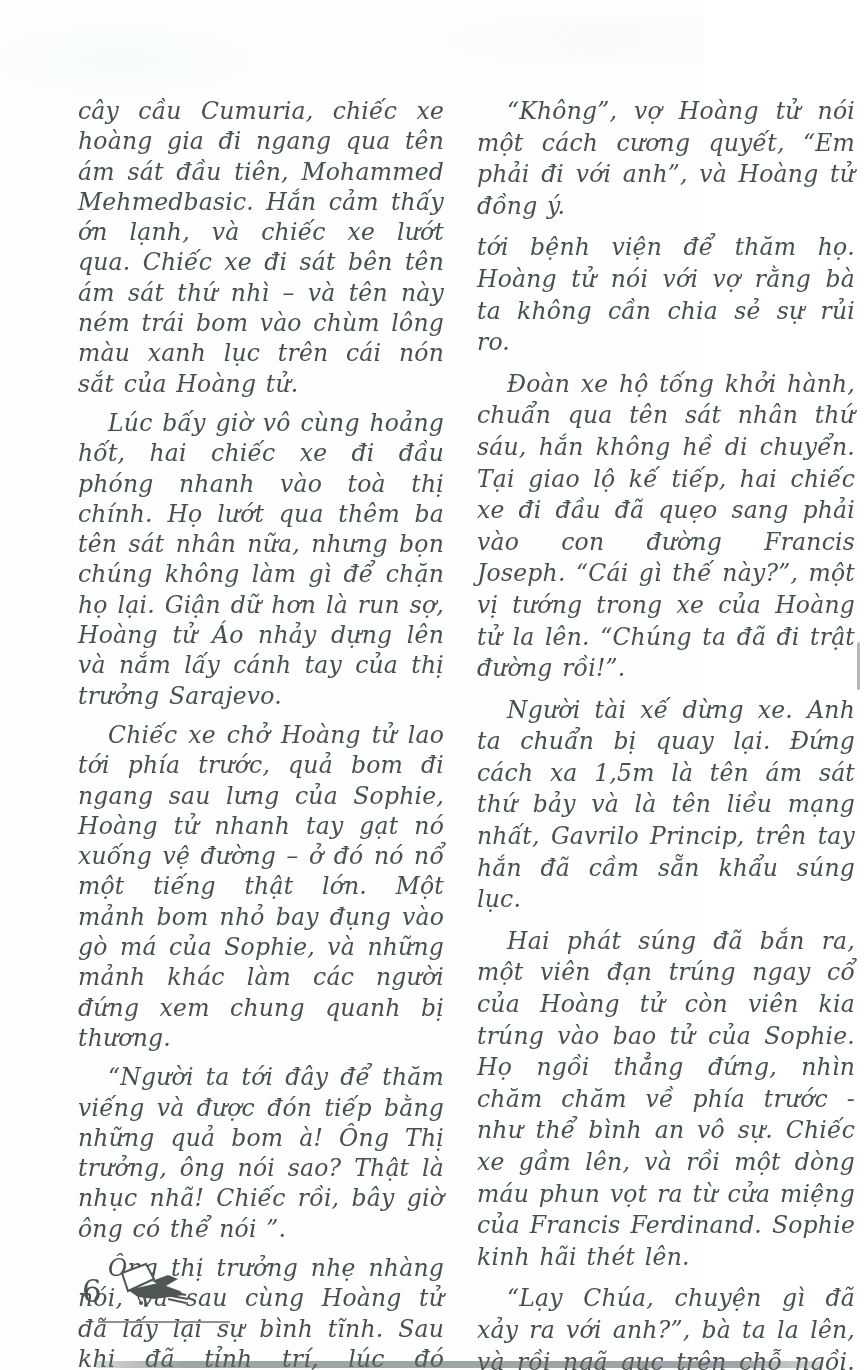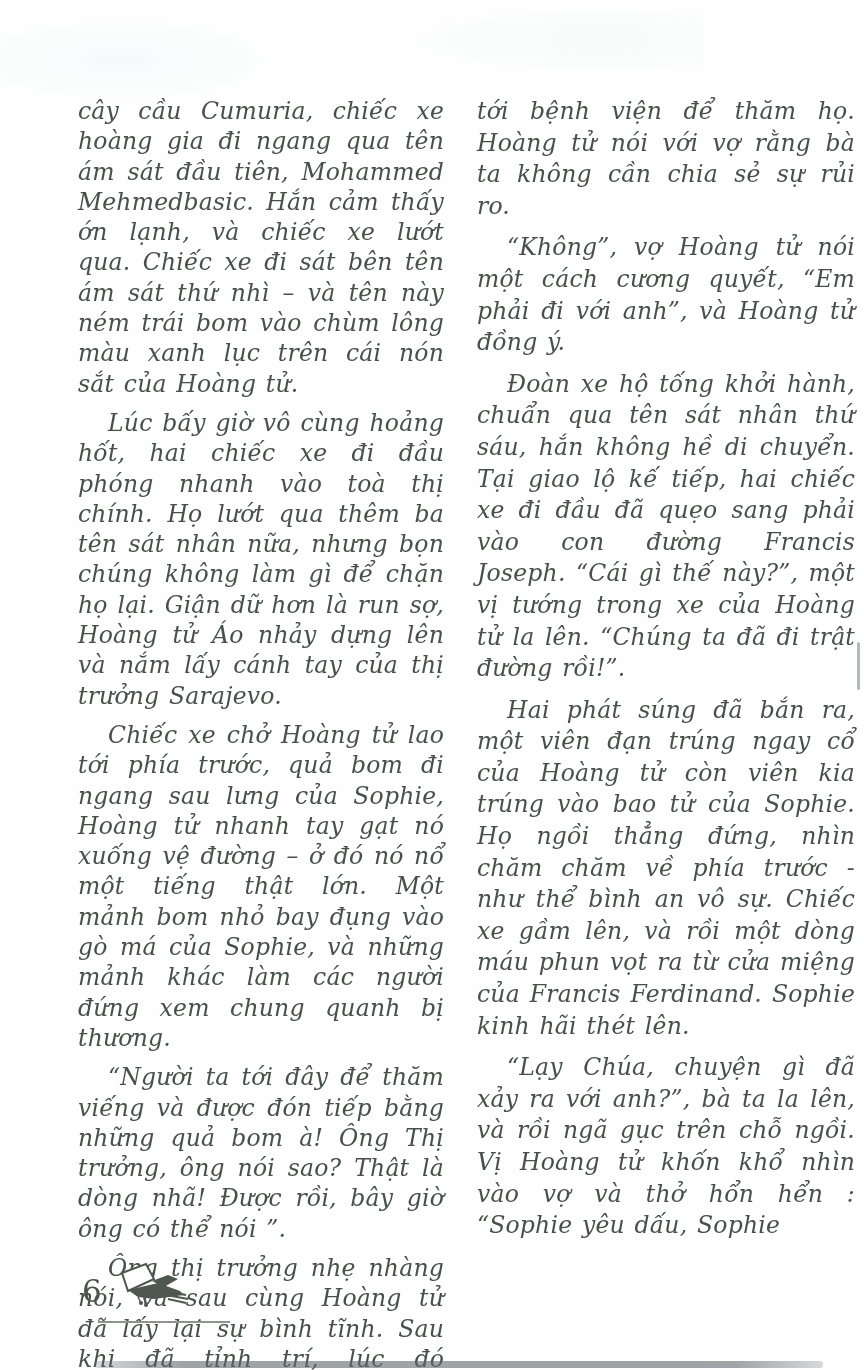--- a/index.html
+++ b/index.html
@@ -52,28 +52,29 @@
 </style>
 </head>
 <body>
 
 <div class="page">
 
   <div class="column left">
       <p class="para">cây cầu Cumuria, chiếc xe hoàng gia đi ngang qua tên ám sát đầu tiên, Mohammed Mehmedbasic. Hắn cảm thấy ớn lạnh, và chiếc xe lướt qua. Chiếc xe đi sát bên tên ám sát thứ nhì – và tên này ném trái bom vào chùm lông màu xanh lục trên cái nón sắt của Hoàng tử.</p>
       <p class="para indent">Lúc bấy giờ vô cùng hoảng hốt, hai chiếc xe đi đầu phóng nhanh vào toà thị chính. Họ lướt qua thêm ba tên sát nhân nữa, nhưng bọn chúng không làm gì để chặn họ lại. Giận dữ hơn là run sợ, Hoàng tử Áo nhảy dựng lên và nắm lấy cánh tay của thị trưởng Sarajevo.</p>
       <p class="para indent">Chiếc xe chở Hoàng tử lao tới phía trước, quả bom đi ngang sau lưng của Sophie, Hoàng tử nhanh tay gạt nó xuống vệ đường – ở đó nó nổ một tiếng thật lớn. Một mảnh bom nhỏ bay đụng vào gò má của Sophie, và những mảnh khác làm các người đứng xem chung quanh bị thương.</p>
-      <p class="para indent">“Người ta tới đây để thăm viếng và được đón tiếp bằng những quả bom à! Ông Thị trưởng, ông nói sao? Thật là dòng nhã! Được rồi, bây giờ ông có thể nói ”.</p>
+      <p class="para indent">“Người ta tới đây để thăm viếng và được đón tiếp bằng những quả bom à! Ông Thị trưởng, ông nói sao? Thật là nhục nhã! Chiếc rồi, bây giờ ông có thể nói ”.</p>
       <p class="para indent">Ông thị trưởng nhẹ nhàng nói, và sau cùng Hoàng tử đã lấy lại sự bình tĩnh. Sau khi đã tỉnh trí, lúc đó Francis Ferdinand nhớ lại những khán giả vô tội bị thương trong vụ nổ bom. Ông ta muốn đi</p>
     </div>
 
   <div class="column right">
+      <p class="para indent">“Không”, vợ Hoàng tử nói một cách cương quyết, “Em phải đi với anh”, và Hoàng tử đồng ý.</p>
       <p class="para">tới bệnh viện để thăm họ. Hoàng tử nói với vợ rằng bà ta không cần chia sẻ sự rủi ro.</p>
-      <p class="para indent">“Không”, vợ Hoàng tử nói một cách cương quyết, “Em phải đi với anh”, và Hoàng tử đồng ý.</p>
       <p class="para indent">Đoàn xe hộ tống khởi hành, chuẩn qua tên sát nhân thứ sáu, hắn không hề di chuyển. Tại giao lộ kế tiếp, hai chiếc xe đi đầu đã quẹo sang phải vào con đường Francis Joseph. “Cái gì thế này?”, một vị tướng trong xe của Hoàng tử la lên. “Chúng ta đã đi trật đường rồi!”.</p>
+      <p class="para indent">Người tài xế dừng xe. Anh ta chuẩn bị quay lại. Đứng cách xa 1,5m là tên ám sát thứ bảy và là tên liều mạng nhất, Gavrilo Princip, trên tay hắn đã cầm sẵn khẩu súng lục.</p>
       <p class="para indent">Hai phát súng đã bắn ra, một viên đạn trúng ngay cổ của Hoàng tử còn viên kia trúng vào bao tử của Sophie. Họ ngồi thẳng đứng, nhìn chăm chăm về phía trước - như thể bình an vô sự. Chiếc xe gầm lên, và rồi một dòng máu phun vọt ra từ cửa miệng của Francis Ferdinand. Sophie kinh hãi thét lên.</p>
       <p class="para indent">“Lạy Chúa, chuyện gì đã xảy ra với anh?”, bà ta la lên, và rồi ngã gục trên chỗ ngồi. Vị Hoàng tử khốn khổ nhìn vào vợ và thở hổn hển : “Sophie yêu dấu, Sophie</p>
     </div>
 
   <div class="footer">
     <span class="page-num">6</span>
     <div class="footer-underline"></div>
     <svg class="plane" width="84" height="52" viewBox="0 0 84 52">
 
       <path d="M14,12 L38,3 L46,18 L20,30 Z" fill="#fdfefd" stroke="#4f5752" stroke-width="2"></path>

